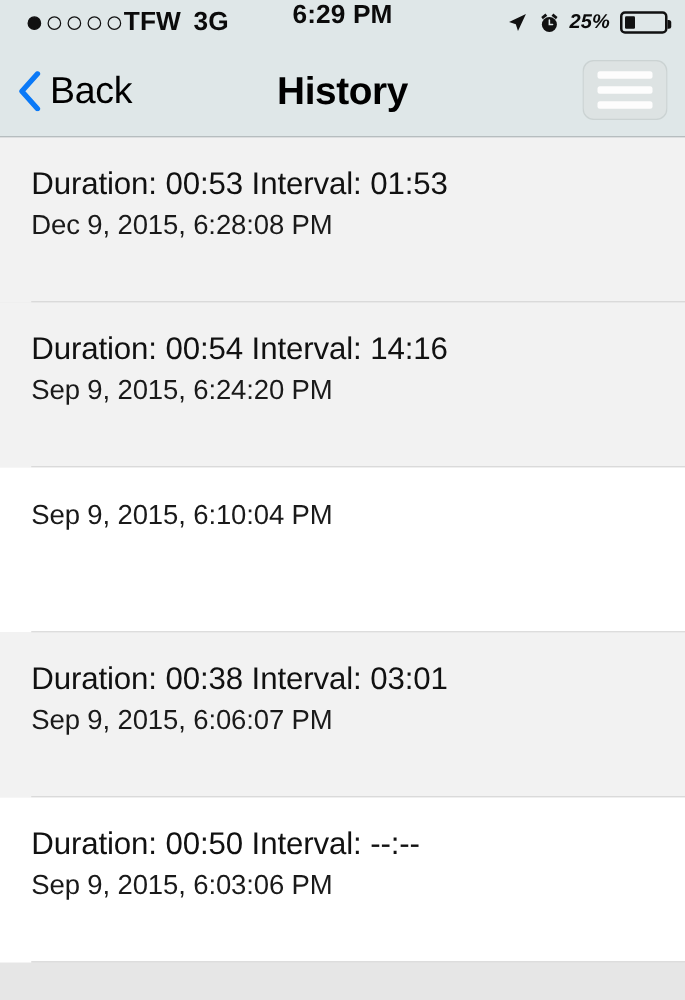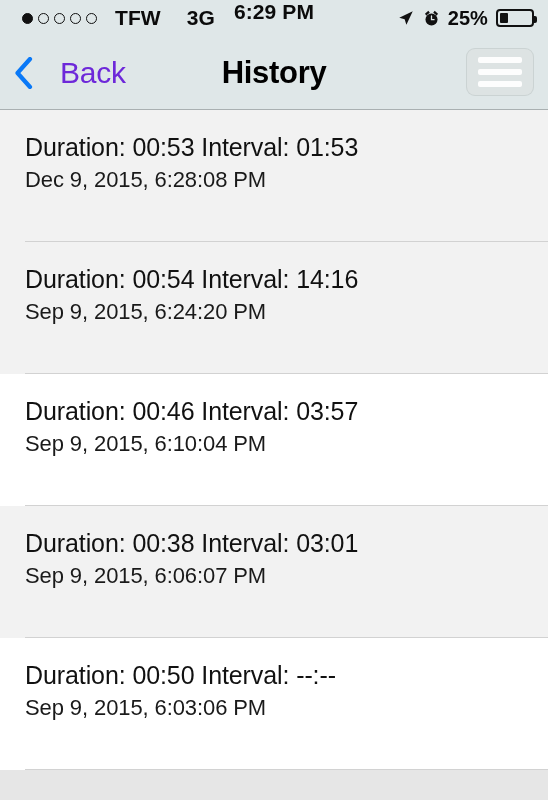--- a/index.html
+++ b/index.html
@@ -14,38 +14,38 @@
 
   
   #status-bar {
     height:36px; width:100%;
     background:#dfe7e8;
     display:flex; align-items:center;
     padding:0 14px 0 22px;
     font-size:21px; font-weight:bold; color:#0b0b0b;
     letter-spacing:0.1px;
   }
-  .sb-left { display:flex; align-items:center; gap:18px; flex:0 0 auto; }
+  .sb-left { display:flex; align-items:center; gap:2px; flex:0 0 auto; }
   .dots { display:flex; align-items:center; gap:5px; }
   .dot { width:11px; height:11px; border-radius:50%; border:1.6px solid #111; }
   .dot.filled { background:#111; }
   .sb-carrier { font-size:21px; font-weight:bold; }
   .sb-net { font-size:21px; font-weight:bold; margin-left:8px; }
   .sb-center {
     position:absolute; left:0; right:0; top:0; height:36px;
     display:flex; align-items:flex-start; justify-content:center;
     font-size:21px; font-weight:bold; pointer-events:none;
   }
   .sb-right {
     margin-left:auto; display:flex; align-items:center; gap:8px;
     position:relative; z-index:2;
   }
   .loc-arrow { width:18px; height:18px; display:block; }
   .alarm-icon { width:17px; height:17px; display:block; }
-  .sb-batt-pct { font-size:20px; font-weight:bold; }
+  .sb-batt-pct { font-size:16px; font-weight:bold;font-style:italic; }
   .battery {
     width:38px; height:18px; border:2px solid #111; border-radius:4px;
     position:relative; display:flex; align-items:center; padding:2px;
   }
   .battery::after {
     content:""; position:absolute; right:-5px; top:5px;
     width:3px; height:7px; background:#111; border-radius:0 2px 2px 0;
   }
   .battery-fill { height:100%; background:#111; border-radius:1px; }
 
@@ -56,21 +56,21 @@
     border-bottom:1px solid #a9b0b1;
     position:relative;
     display:flex; align-items:center;
   }
   #back-button {
     display:flex; align-items:center; gap:6px;
     margin-left:14px; cursor:pointer;
     color:#0a79f7; position:relative; z-index:3;
   }
   .chevron-left { width:20px; height:32px; display:block; }
-  #back-label { font-size:30px; color:#6d28d9; letter-spacing:-0.2px;margin-left:20px; }
+  #back-label { font-size:30px; color:#000000; letter-spacing:-0.2px; }
   #nav-title {
     position:absolute; left:0; right:0; top:0; bottom:0;
     display:flex; align-items:center; justify-content:center;
     font-size:31px; font-weight:bold; color:#000000;
     letter-spacing:-0.3px; pointer-events:none;
   }
   #menu-button {
     position:absolute; right:14px; top:12px;
     width:68px; height:48px; border-radius:9px;
     background:#dde3e3;
@@ -165,21 +165,20 @@
   <div id="history-list">
       <div class="history-row odd">
         <div class="row-title">Duration: 00:53 Interval: 01:53</div>
         <div class="row-subtitle">Dec 9, 2015, 6:28:08 PM</div>
       </div>
       <div class="history-row odd">
         <div class="row-title">Duration: 00:54 Interval: 14:16</div>
         <div class="row-subtitle">Sep 9, 2015, 6:24:20 PM</div>
       </div>
       <div class="history-row even">
-        <div class="row-title">Duration: 00:46 Interval: 03:57</div>
         <div class="row-subtitle">Sep 9, 2015, 6:10:04 PM</div>
       </div>
       <div class="history-row odd">
         <div class="row-title">Duration: 00:38 Interval: 03:01</div>
         <div class="row-subtitle">Sep 9, 2015, 6:06:07 PM</div>
       </div>
       <div class="history-row even">
         <div class="row-title">Duration: 00:50 Interval: --:--</div>
         <div class="row-subtitle">Sep 9, 2015, 6:03:06 PM</div>
       </div>

